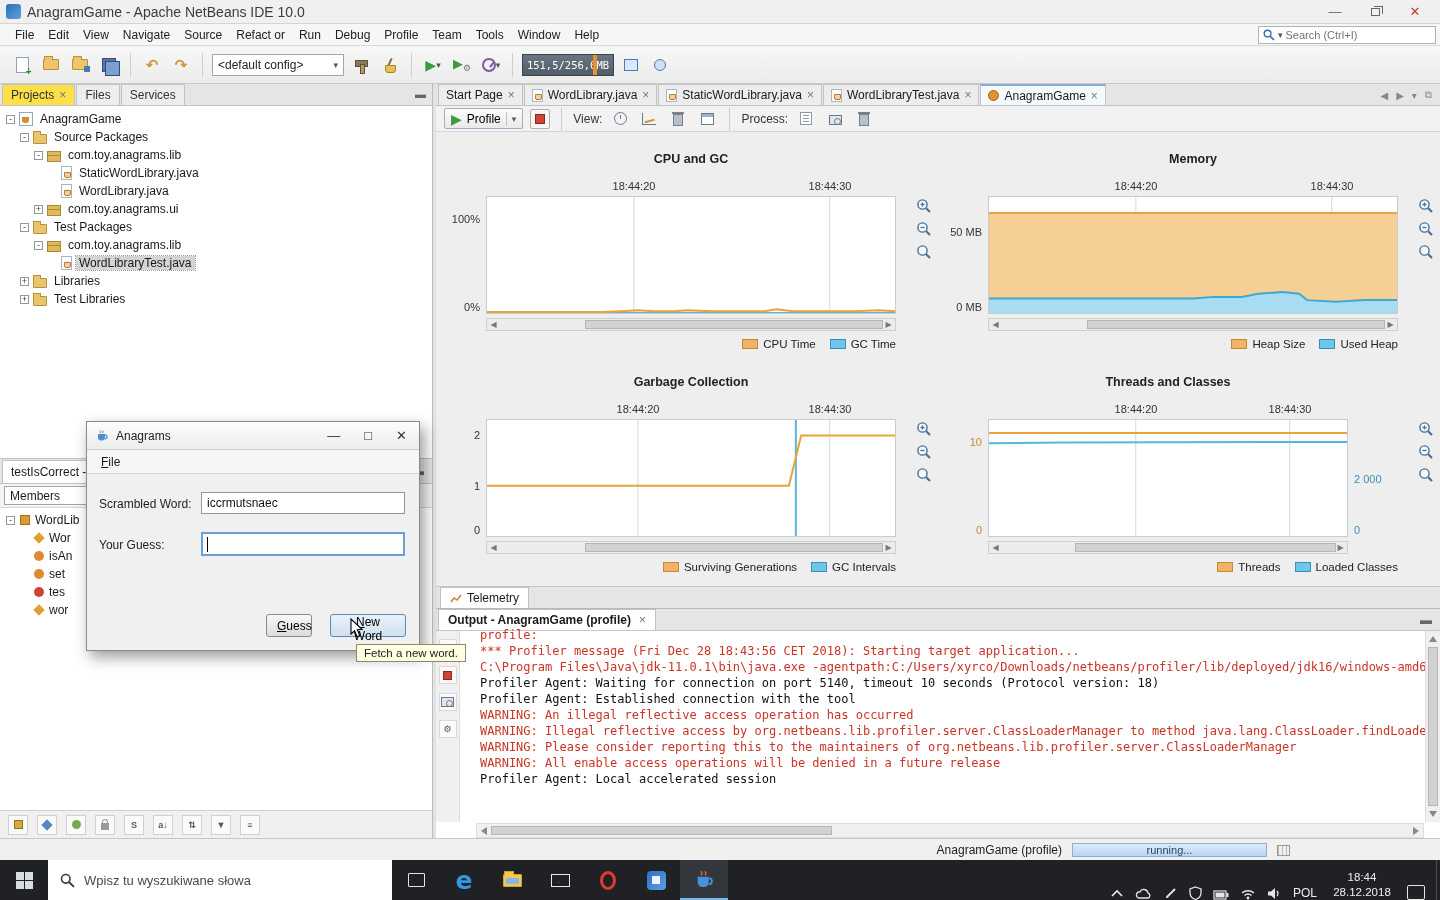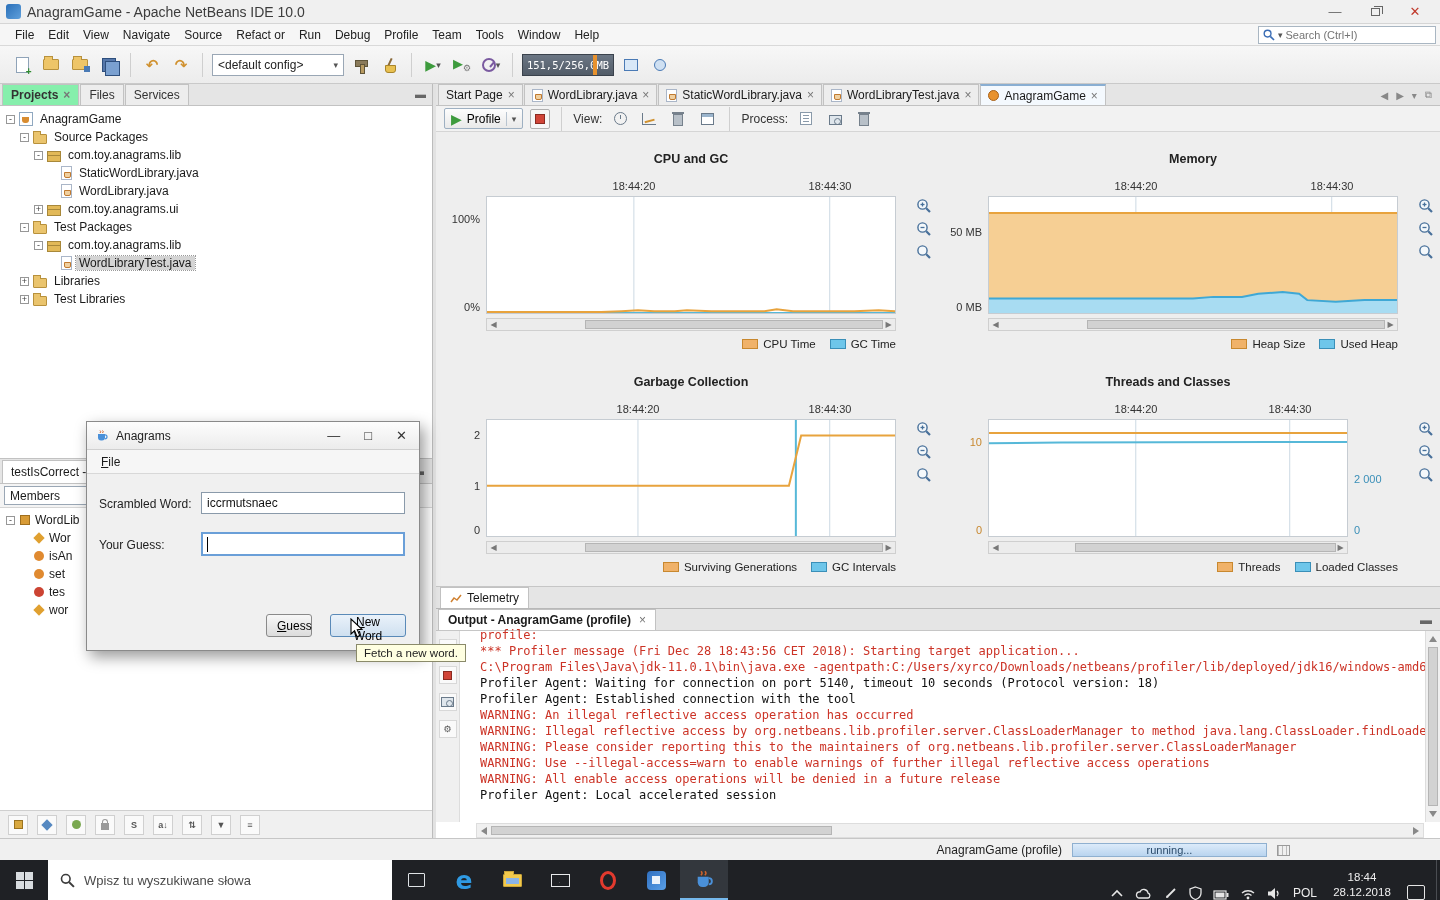--- a/index.html
+++ b/index.html
@@ -52,21 +52,21 @@
 .ic-profile::after{content:"";position:absolute;left:5px;top:1px;width:2px;height:6px;background:#7a5aa0;transform-origin:bottom;transform:rotate(40deg)}
 .mem-ind{width:92px;height:22px;background:linear-gradient(#6b7684,#525c68);border:1px solid #3a424c;color:#fff;font-size:10.5px;display:flex;align-items:center;justify-content:center;position:relative;font-family:"DejaVu Sans Mono",monospace}
 .mem-ind::after{content:"";position:absolute;left:78%;top:0;bottom:0;width:4px;background:#e8922e}
 .ic-vm{width:14px;height:12px;border:1px solid #4a7ab5;background:#d8e8f8}
 .ic-pp{width:12px;height:12px;border-radius:50%;border:1px solid #4a7ab5;background:#cfe0f2}
 
 
 .leftpanel{position:absolute;left:0;top:84px;width:433px;height:754px;background:#f4f4f4;border-right:1px solid #bcbcbc}
 .ltabs{height:22px;background:#e5e5e5;border-bottom:1px solid #c2c2c2;display:flex;align-items:flex-end;padding-left:2px;gap:1px;position:relative}
 .ltab{height:21px;display:flex;align-items:center;gap:5px;padding:0 8px;background:#ededed;border:1px solid #c2c2c2;border-bottom:none;font-size:12px;color:#333}
-.ltab.active{background:#86efac;font-weight:bold}
+.ltab.active{background:#fde047;font-weight:normal}
 .ltab:not(.active) .tclose{display:none}
 .tclose{color:#777;font-size:12px;line-height:1;cursor:default}
 .panel-min{position:absolute;right:6px;top:4px;color:#666;font-size:11px}
 .tree{position:absolute;left:0;top:22px;width:432px;height:352px;background:#fff;overflow:hidden;padding-top:4px}
 .trow{height:18px;display:flex;align-items:center;gap:4px;white-space:nowrap}
 .trow .tlabel{padding:0 3px;font-size:12px}
 .trow.selected .tlabel{background:#d4d4d4;outline:1px dotted #9a9a9a}
 .texp{width:9px;height:9px;border:1px solid #979797;background:#fff;font-size:9px;line-height:7px;text-align:center;color:#444;flex:0 0 auto}
 .texp.none{visibility:hidden}
 .texp.minus::before{content:"-"}
@@ -837,21 +837,20 @@
         <div class="out-text">
 
         <div class="oline red">profile:</div>
             <div class="oline red">*** Profiler message (Fri Dec 28 18:43:56 CET 2018): Starting target application...</div>
             <div class="oline red">C:\Program Files\Java\jdk-11.0.1\bin\java.exe -agentpath:C:/Users/xyrco/Downloads/netbeans/profiler/lib/deployed/jdk16/windows-amd64/p</div>
             <div class="oline black">Profiler Agent: Waiting for connection on port 5140, timeout 10 seconds (Protocol version: 18)</div>
             <div class="oline black">Profiler Agent: Established connection with the tool</div>
             <div class="oline red">WARNING: An illegal reflective access operation has occurred</div>
             <div class="oline red">WARNING: Illegal reflective access by org.netbeans.lib.profiler.server.ClassLoaderManager to method java.lang.ClassLoader.findLoadedCl</div>
             <div class="oline red">WARNING: Please consider reporting this to the maintainers of org.netbeans.lib.profiler.server.ClassLoaderManager</div>
-            <div class="oline red">WARNING: Use --illegal-access=warn to enable warnings of further illegal reflective access operations</div>
             <div class="oline red">WARNING: All enable access operations will be denied in a future release</div>
             <div class="oline black">Profiler Agent: Local accelerated session</div>
           </div>
         <div class="out-vscroll">
           <span class="vtri up"></span>
             <div class="vthumb"></div>
             <span class="vtri down"></span>
         </div>
       </div>
       <div class="out-hscroll">

